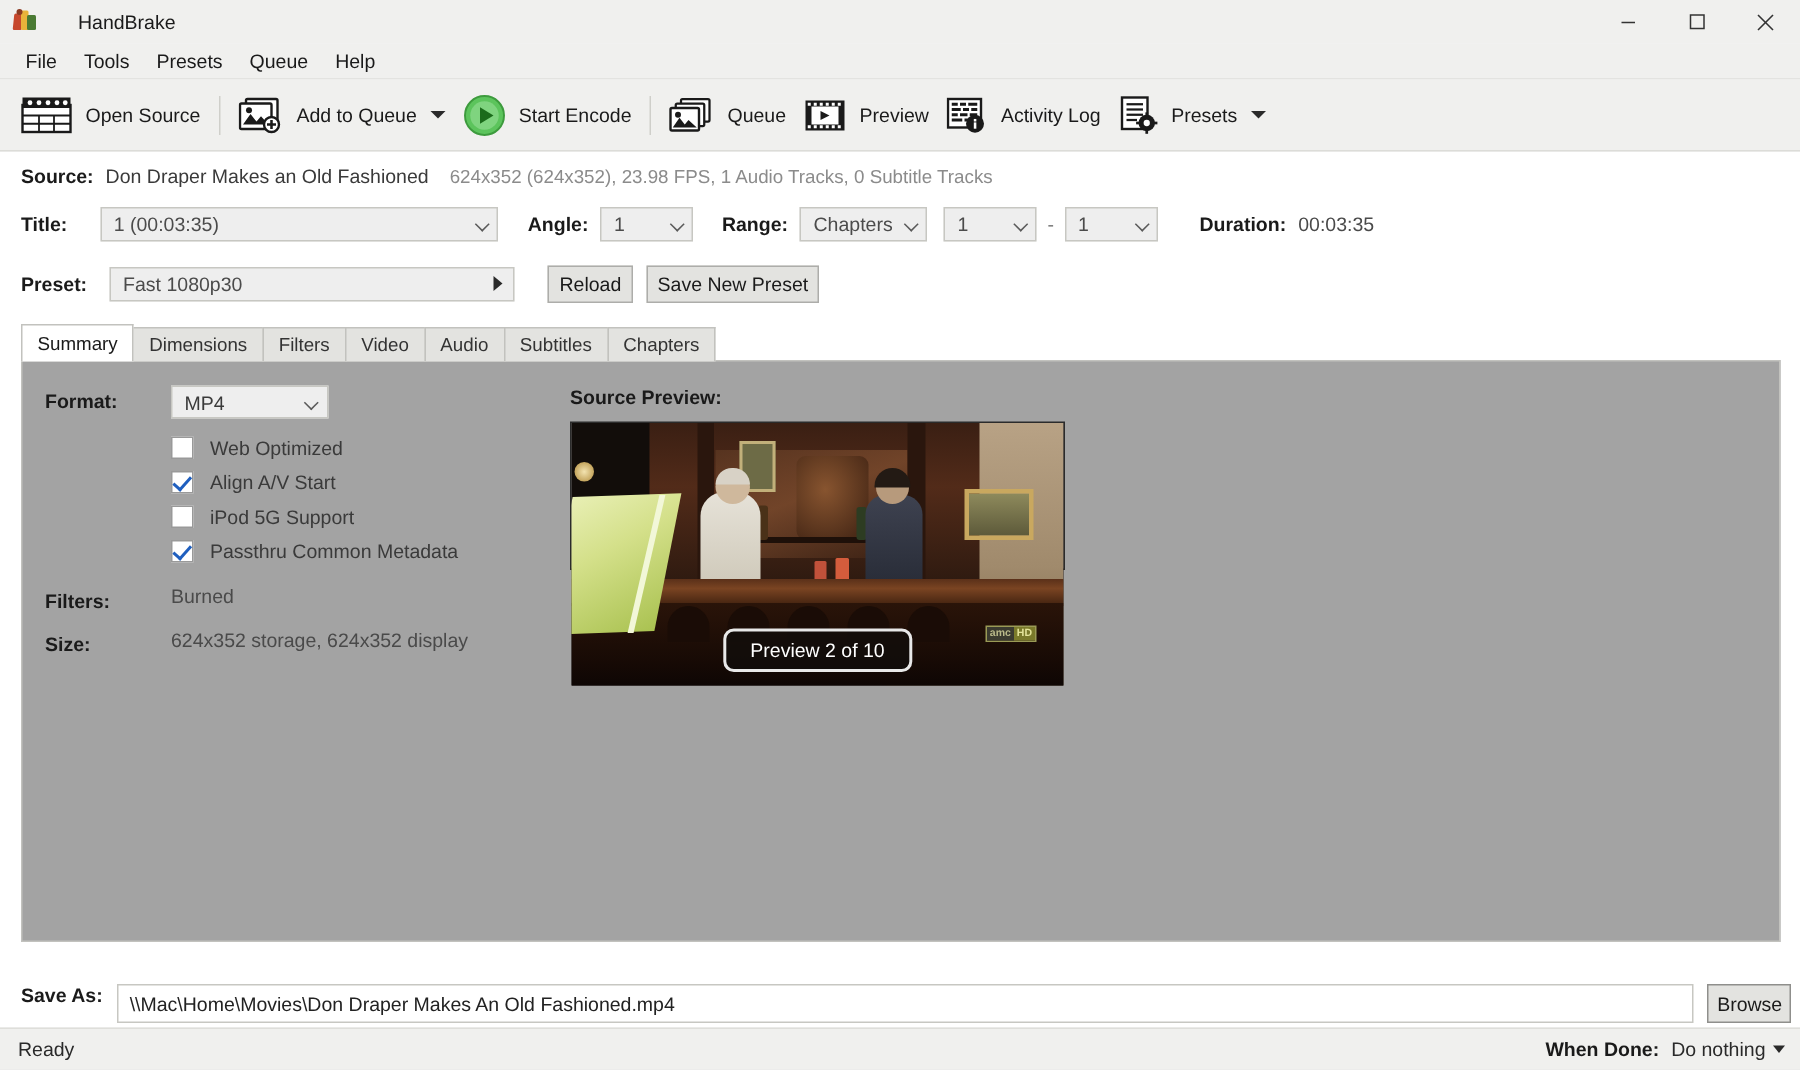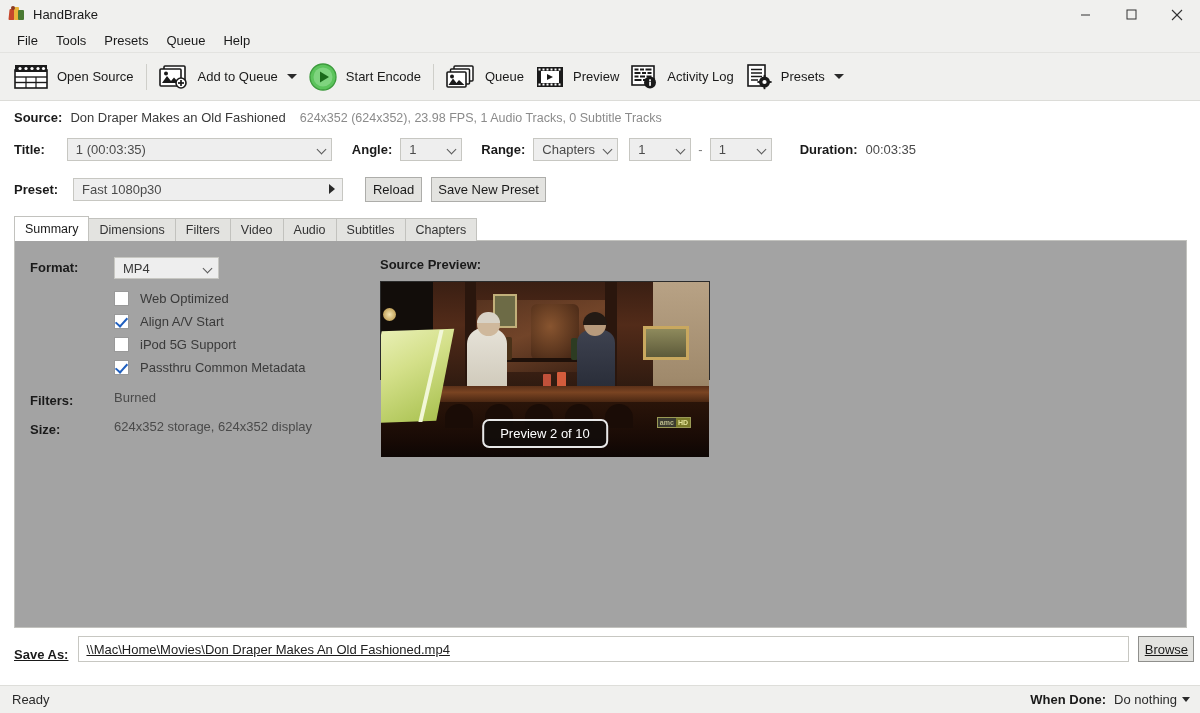--- a/index.html
+++ b/index.html
@@ -15,20 +15,21 @@
   }
 
   
   .titlebar {
     height: 29px;
     background: #f0f0ee;
     display: flex;
     align-items: center;
     position: relative;
     border-bottom: 1px solid #f0f0ee;
+    gap: 19px;
   }
   .app-icon {
     width: 16px; height: 16px;
     margin-left: 9px; margin-right: 8px;
     position: relative;
     flex: none;
   }
   .app-icon .pa { position: absolute; border-radius: 1px; }
   .app-icon .i1 { left: 0; top: 3px; width: 6px; height: 11px; background: #c6472c; transform: skewX(-6deg); }
   .app-icon .i2 { left: 5px; top: 1px; width: 5px; height: 13px; background: #e8b33a; }
@@ -378,25 +379,24 @@
     font-size: 13px;
     display: flex;
     align-items: center;
     justify-content: center;
     margin: 0 2px;
   }
 
   
   .saveas-row {
     display: flex;
-    align-items: flex-end;
+    align-items: flex-start;
     padding-left: 14px;
-    margin-top: 4px;
+    margin-top: 28px;
     height: 30px;
-    text-decoration: underline;
   }
   .saveas-input {
     height: 26px;
     width: 1051px;
     border: 1px solid #c7c7c2;
     background: #ffffff;
     display: flex;
     align-items: center;
     padding: 0 7px;
     font-size: 13px;

